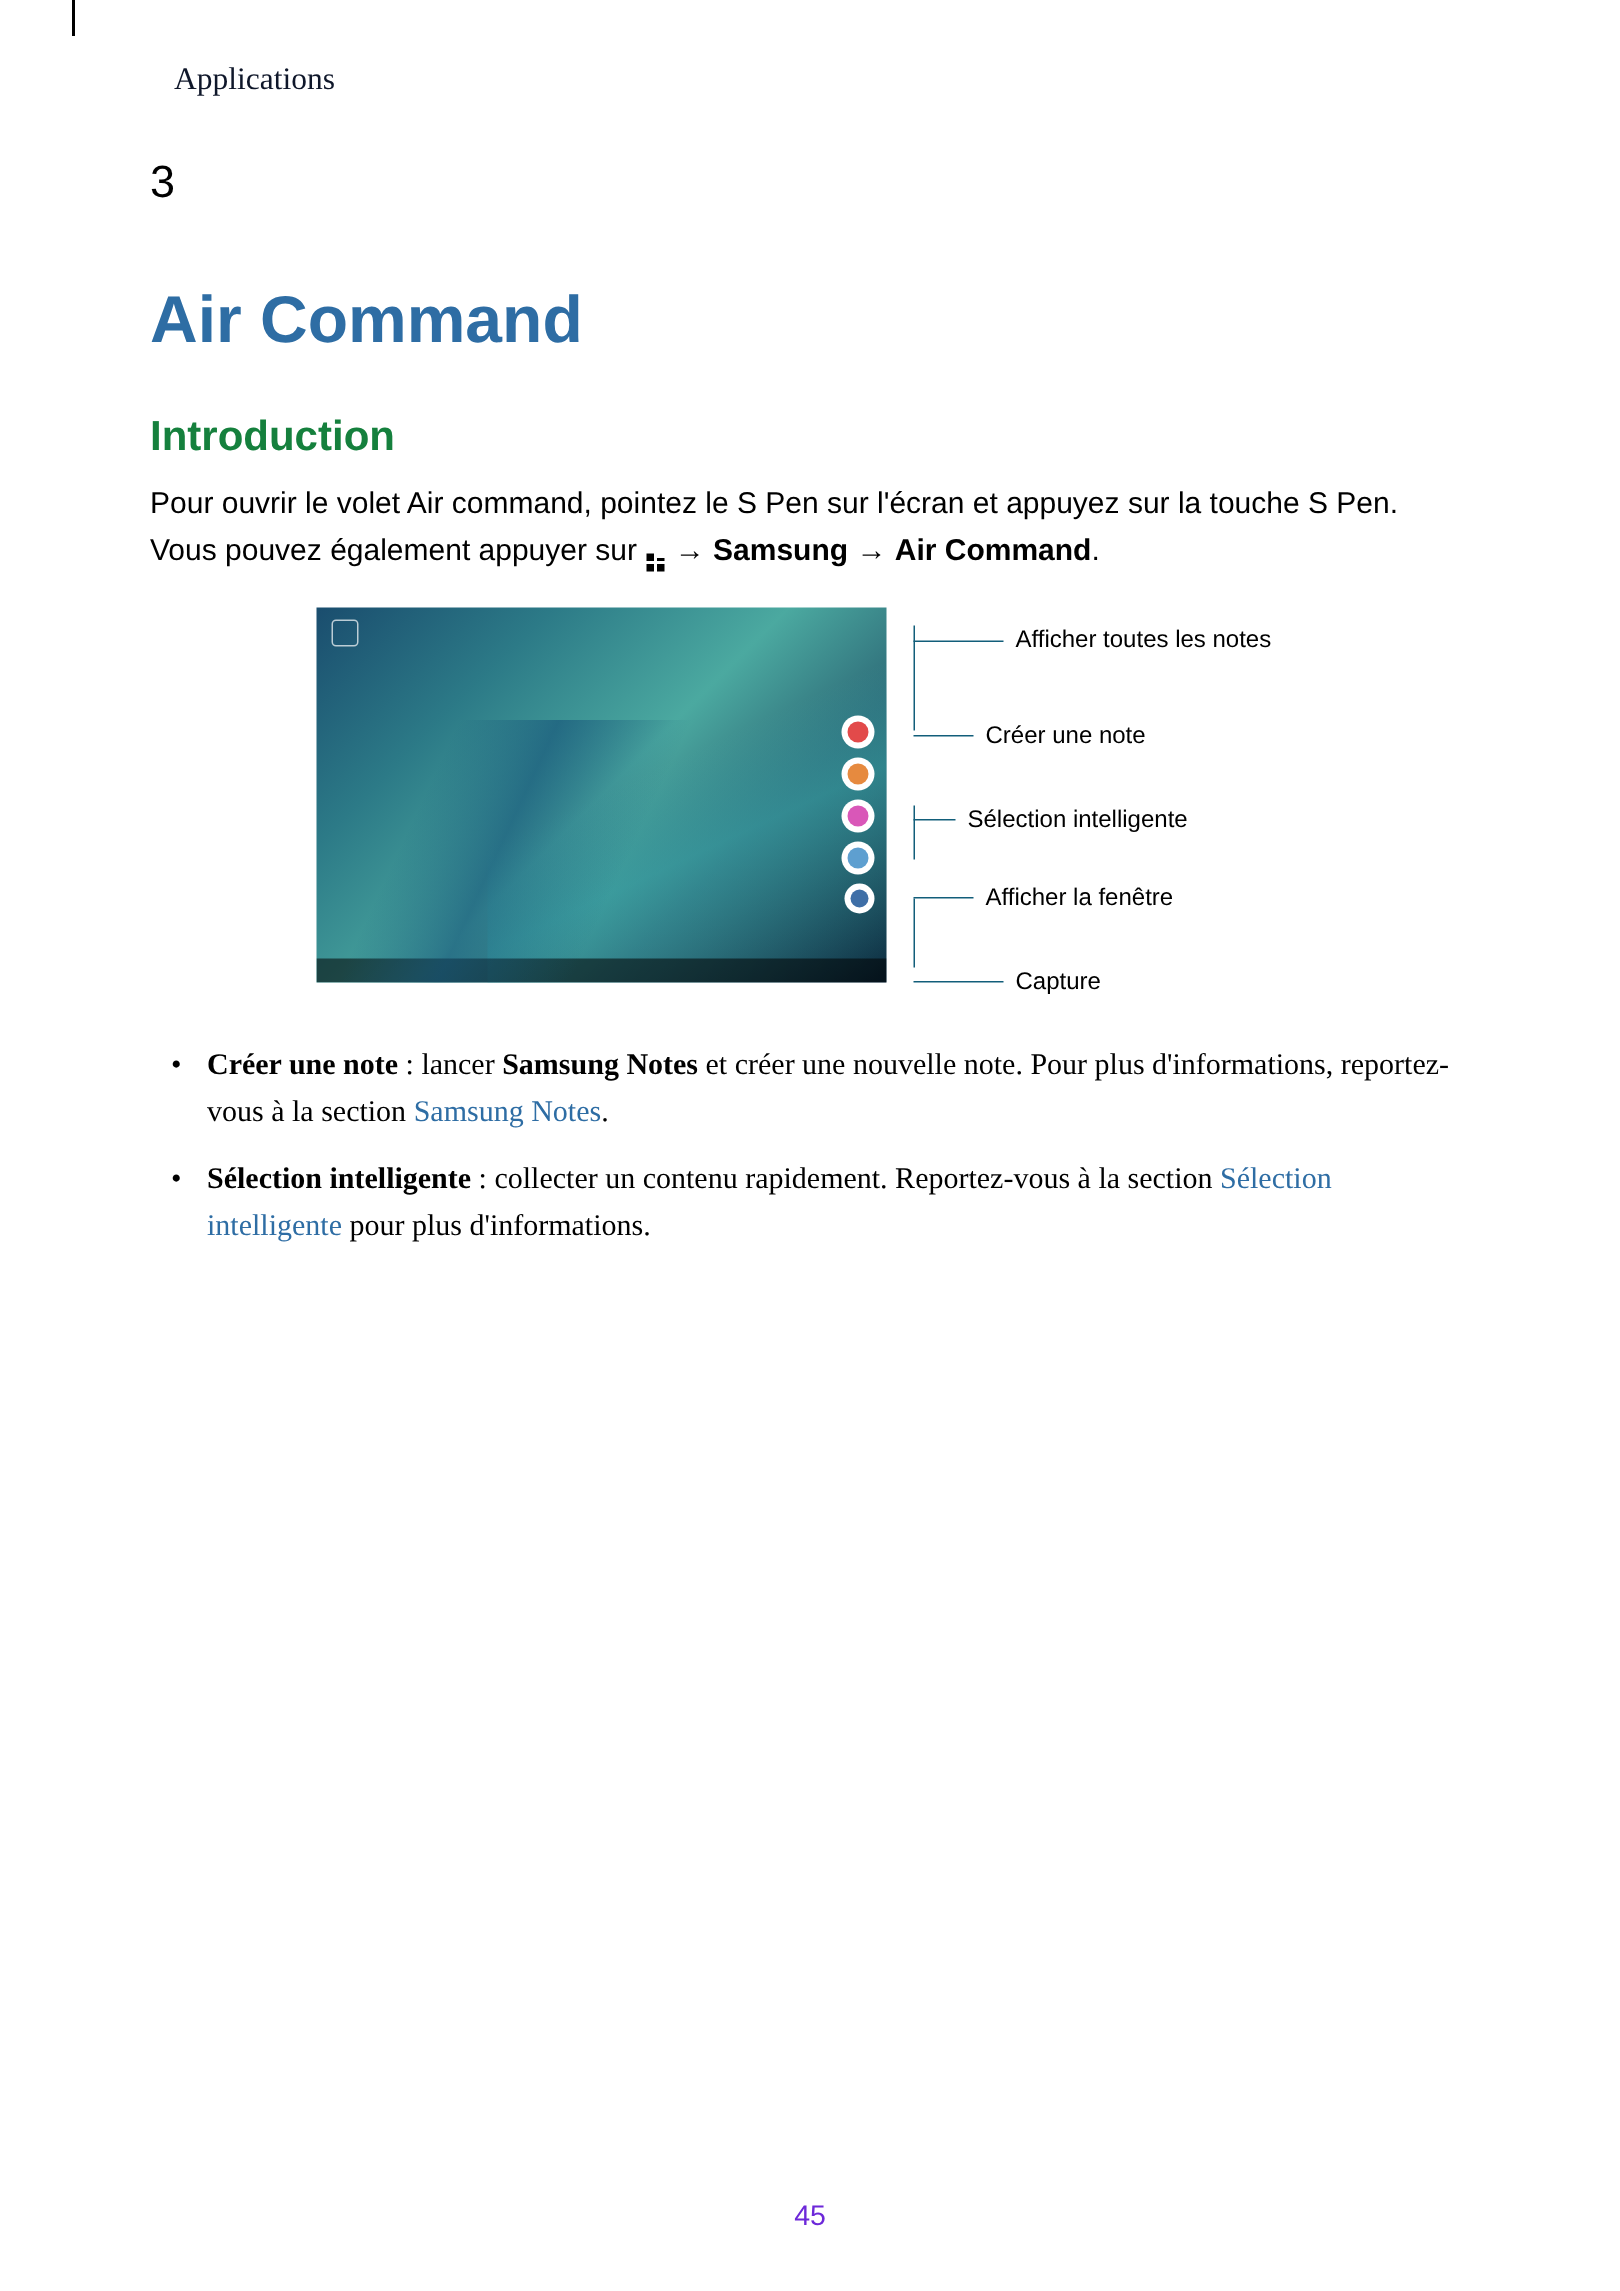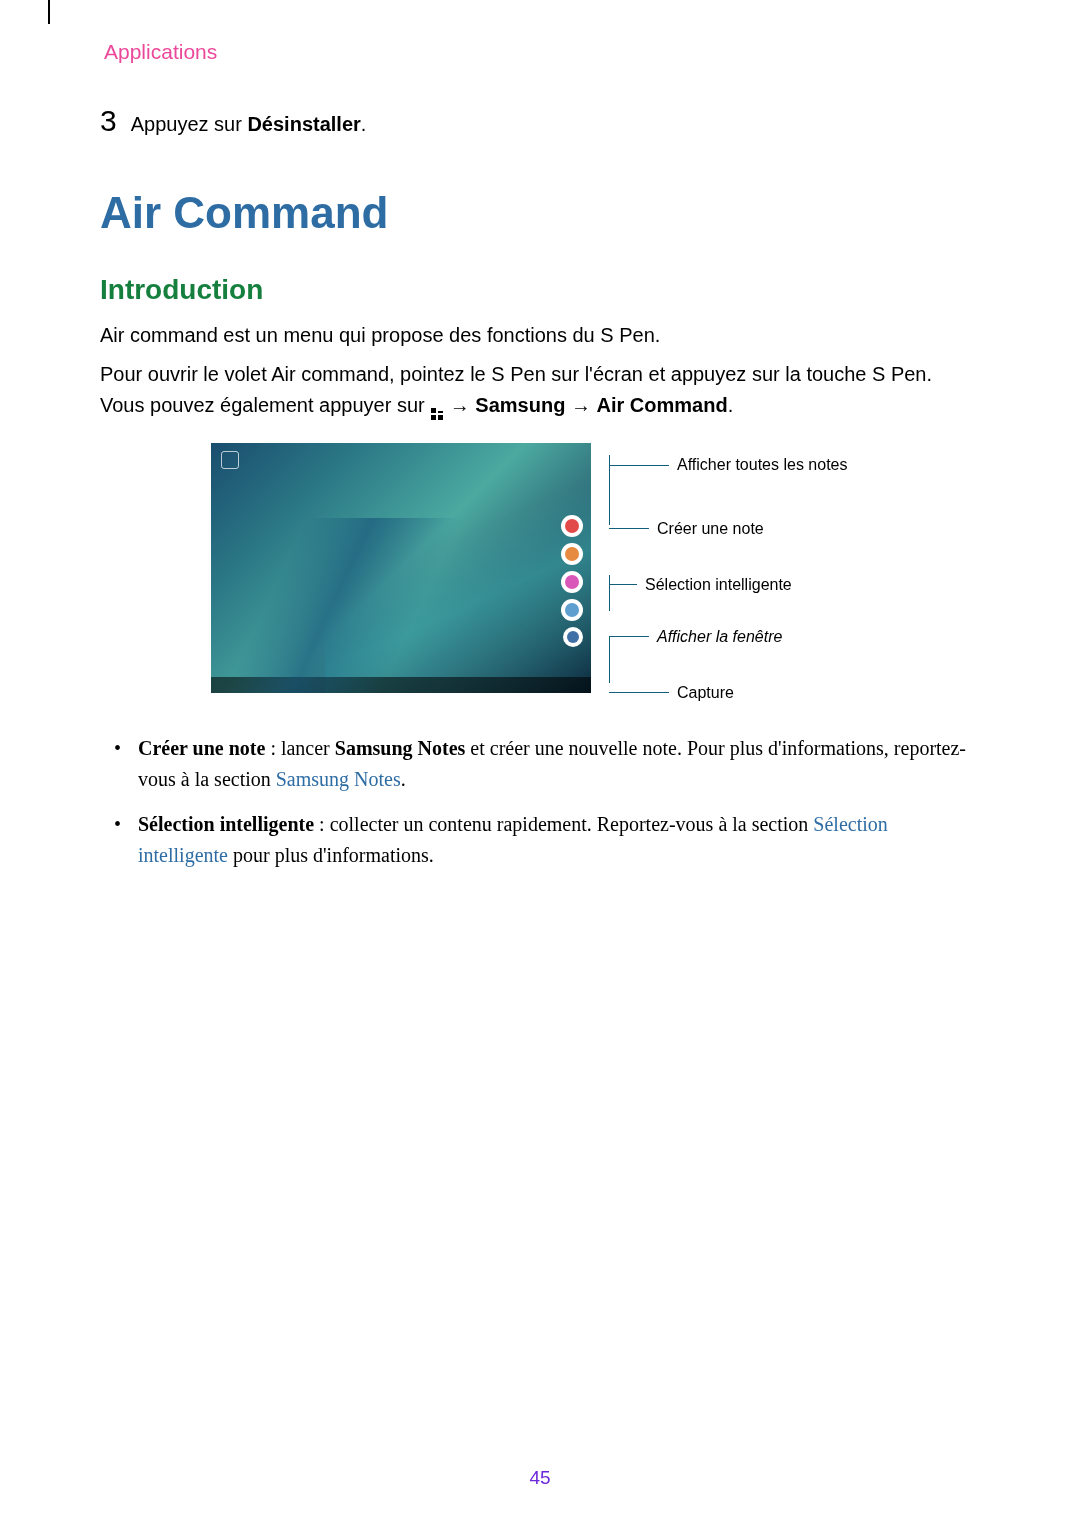--- a/index.html
+++ b/index.html
@@ -17,23 +17,24 @@
       top: 0;
       width: 2px;
       height: 24px;
       background: #000;
     }
     .page {
       padding: 40px 100px 60px 100px;
     }
     .section-header {
       font-size: 21px;
-      color: #ec4899;
+      color: #0f172a;
       margin-bottom: 40px;
-      margin-left: 4px;
+      margin-left: 16px;
+      font-family: Liberation Serif, serif;
     }
     .step-row {
       display: flex;
       align-items: center;
       gap: 14px;
       margin-bottom: 50px;
       margin-left: 0px;
     }
     .step-num {
       font-size: 30px;
@@ -199,21 +200,21 @@
       align-items: center;
       left: 0;
     }
     .c-row .hl {
       height: 1px;
       background: #125e7a;
     }
     .c-row1 { top: 12px; }   .c-row1 .hl { width: 60px; } .c-row1 .callout-text{line-height:1.25}
     .c-row2 { top: 76px; }   .c-row2 .hl { width: 40px; }
     .c-row3 { top: 132px; }  .c-row3 .hl { width: 28px; }
-    .c-row4 { top: 184px; font-style: italic; }  .c-row4 .hl { width: 40px; }
+    .c-row4 { top: 184px; }  .c-row4 .hl { width: 40px; }
     .c-row5 { top: 240px; }  .c-row5 .hl { width: 60px; }
     .c-vert {
       position: absolute;
       left: 0;
       width: 1px;
       background: #125e7a;
     }
     .cv1 { top: 12px; height: 70px; }
     .cv2 { top: 132px; height: 36px; }
     .cv3 { top: 194px; height: 46px; }
@@ -222,30 +223,26 @@
 <body>
 
 <div class="tab-mark"></div>
 
 <div class="page">
 
   <div class="section-header">Applications</div>
 
   <div class="step-row">
     <div class="step-num">3</div>
-    <div class="step-text">
-      <span>Appuyez sur </span><span class="bold">Désinstaller</span><span>.</span>
-    </div>
   </div>
 
   <div class="h1">Air Command</div>
 
   <div class="h2">Introduction</div>
 
-  <p class="p">Air command est un menu qui propose des fonctions du S Pen.</p>
 
   <p class="p">
     <span>Pour ouvrir le volet Air command, pointez le S Pen sur l'écran et appuyez sur la touche S Pen. Vous pouvez également appuyer sur </span><span class="apps-grid-icon">
         <span></span>
         <span></span>
         <span></span>
         <span></span>
       </span><span> → </span><span class="bold">Samsung</span><span> → </span><span class="bold">Air Command</span><span>.</span>
   </p>
 

